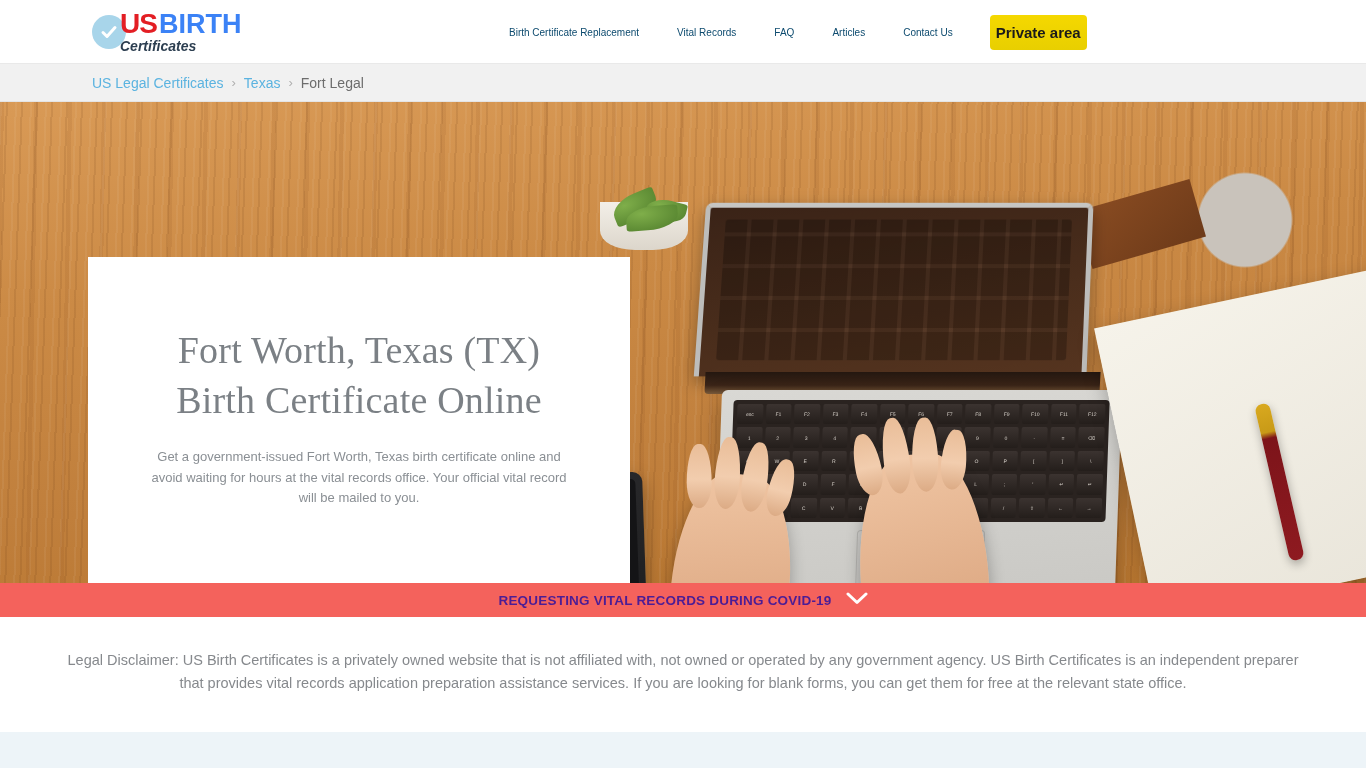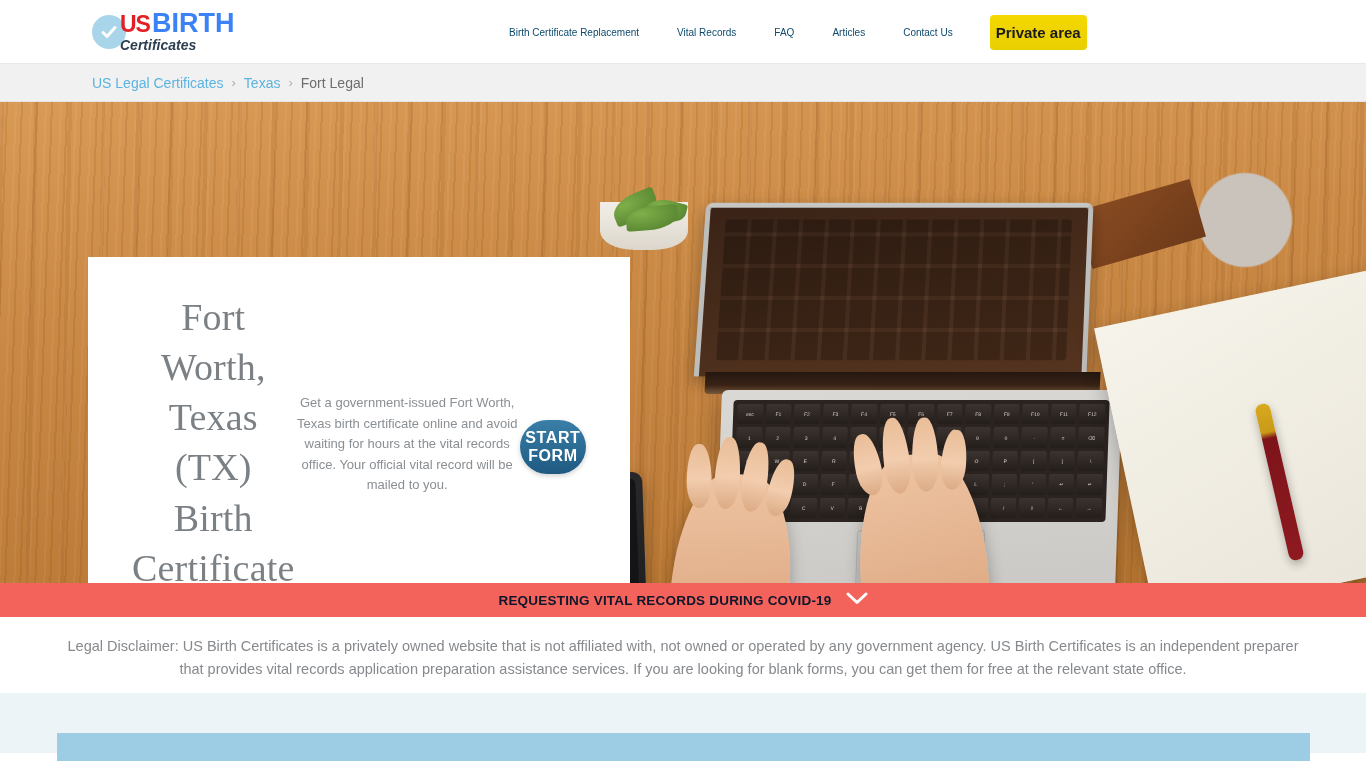--- a/index.html
+++ b/index.html
@@ -34,21 +34,21 @@
     margin-right: -6px;
     position: relative;
     z-index: 1;
   }
   .logo-check svg { display: block; }
   .logo-text { position: relative; z-index: 2; line-height: 1; }
   .logo-row1 {
     display: flex; align-items: baseline;
   }
   .logo-us {
-    font-size: 23px; font-weight: bold; color: #e31e24;
+    font-size: 28px; font-weight: bold; color: #e31e24;
     letter-spacing: -1px; line-height: 1;
   }
   .logo-birth {
     font-size: 27px; font-weight: bold; color: #3b82f6;
     letter-spacing: 0px; line-height: 1; margin-left: 2px;
   }
   .logo-cert {
     font-size: 14px; font-weight: bold; font-style: italic;
     color: #2c3e50; text-align: right; line-height: 1.2;
     margin-top: 1px;
@@ -264,20 +264,21 @@
     background: linear-gradient(150deg, #8a4c22 0%, #6d3a19 100%);
     transform: rotate(-16deg);
   }
 
   .hero-card {
     position: absolute;
     left: 88px; top: 155px;
     width: 542px; height: 353px;
     background: #ffffff;
     display: flex;
+    flex-direction: column;
     align-items: center;
     justify-content: flex-start;
     padding: 0 44px;
     z-index: 5;
   }
   .hero-title {
     font-family: "Liberation Serif", serif;
     font-size: 38px;
     font-weight: normal;
     color: #7b8085;
@@ -314,38 +315,38 @@
   .covid-banner {
     height: 34px;
     background: #f4625c;
     display: flex;
     align-items: center;
     justify-content: center;
     gap: 14px;
     cursor: pointer;
   }
   .covid-text {
-    color: #0f172a;
+    color: #4c1d95;
     font-size: 13.5px;
     font-weight: bold;
     letter-spacing: 0.2px;
   }
   .chev {
     display: block;
   }
 
   
   .disclaimer {
     background: #ffffff;
-    padding: 18px 60px 20px 60px;
+    padding: 32px 60px 20px 60px;
     text-align: center;
     font-size: 14.5px;
     color: #86898d;
     line-height: 1.58;
-    height: 76px;
+    height: 115px;
   }
   .disclaimer-inner { max-width: 1250px; margin: 0 auto; }
 
   
   .bottom-section {
     background: #edf4f8;
     height: 60px;
     position: relative;
   }
   .blue-bar {
@@ -507,21 +508,20 @@
     <div class="notebook"></div>
     <div class="pen"></div>
   </div>
 
   <div class="hero-card">
     <h1 class="hero-title">
       <span>Fort Worth, Texas (TX)</span><br>
       <span>Birth Certificate Online</span>
     </h1>
     <p class="hero-sub">Get a government-issued Fort Worth, Texas birth certificate online and avoid waiting for hours at the vital records office. Your official vital record will be mailed to you.</p>
-    <button class="start-btn">START FORM</button>
   </div>
 </div>
 
 <div class="covid-banner">
   <span class="covid-text">REQUESTING VITAL RECORDS DURING COVID-19</span>
   <span class="chev">
     <svg width="22" height="13" viewBox="0 0 22 13" aria-hidden="true">
       <path d="M2 2 L11 10.5 L20 2" stroke="#ffffff" stroke-width="3" fill="none" stroke-linecap="round" stroke-linejoin="round"></path>
     </svg>
   </span>

